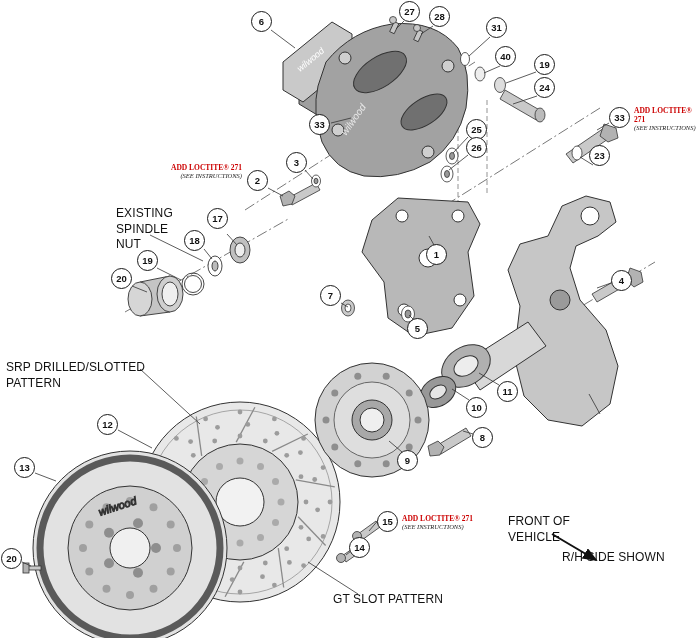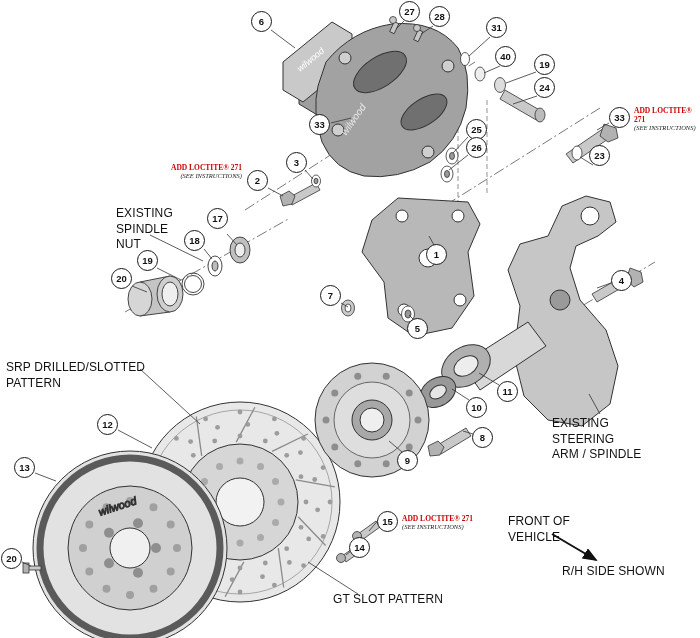--- a/index.html
+++ b/index.html
@@ -376,19 +376,17 @@
 <div class="loctite" style="left:402px;top:514px;width:80px">
   <div class="t">ADD LOCTITE® 271</div>
   <div class="s">(SEE INSTRUCTIONS)</div>
 </div>
 
 <div class="lbl" style="left:116px;top:206px">EXISTING
 SPINDLE
 NUT</div>
 <div class="lbl" style="left:6px;top:360px;width:150px">SRP DRILLED/SLOTTED PATTERN</div>
 <div class="lbl" style="left:333px;top:592px">GT SLOT PATTERN</div>
-<div class="lbl" style="left:552px;top:416px;width:110px">EXISTING STEERING
-ARM / SPINDLE</div>
 <div class="lbl" style="left:508px;top:514px">FRONT OF
 VEHICLE</div>
-<div class="lbl" style="left:562px;top:564px;width:110px">R/H SIDE SHOWN</div>
+<div class="lbl" style="left:562px;top:550px;width:110px">R/H SIDE SHOWN</div>
 
 </div>
 
 </body></html>

